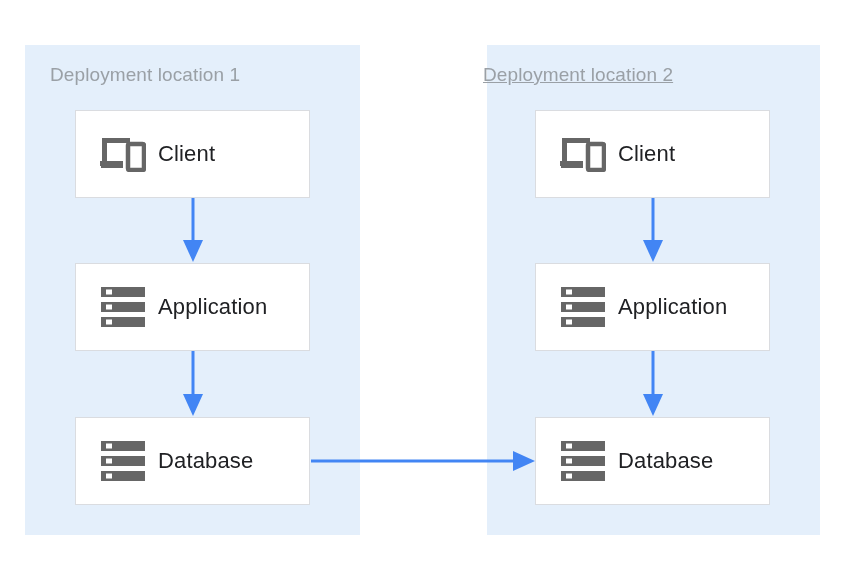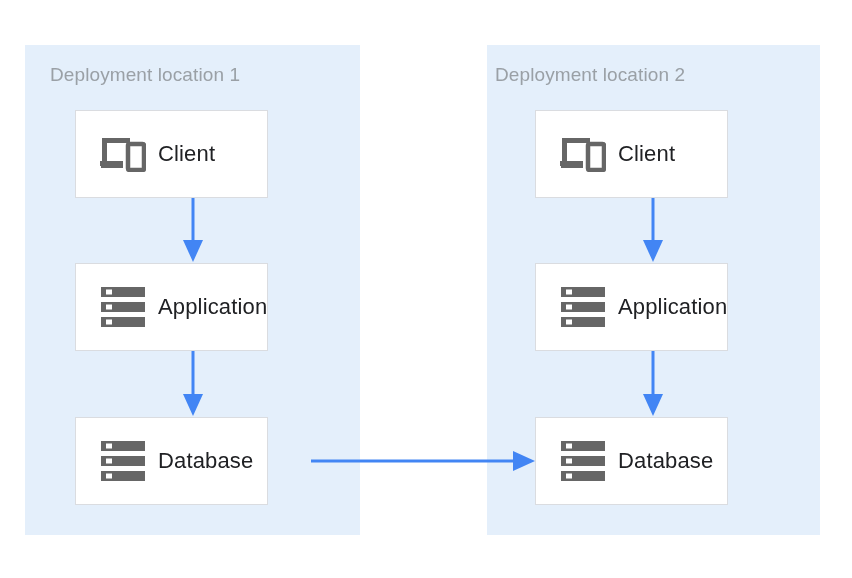--- a/index.html
+++ b/index.html
@@ -34,33 +34,33 @@
   .zone-label {
     position: absolute;
     top: 62px;
     font-size: 19px;
     line-height: 26px;
     color: #9aa0a6;
     letter-spacing: 0.1px;
     white-space: nowrap;
   }
   #zone-1-label { left: 50px; }
-  #zone-2-label { left: 495px; }
+  #zone-2-label { left: 483px; text-decoration: underline; }
 
   
   .node {
     position: absolute;
     box-sizing: border-box;
     background: #ffffff;
     border: 1px solid #dadce0;
     display: flex;
     flex-direction: row;
     align-items: center;
     height: 88px;
-    width: 193px;
+    width: 235px;
   }
   .node-icon {
     width: 70px;
     min-width: 70px;
     display: flex;
     align-items: center;
     justify-content: center;
     margin-left: 12px;
   }
   .node-label {

